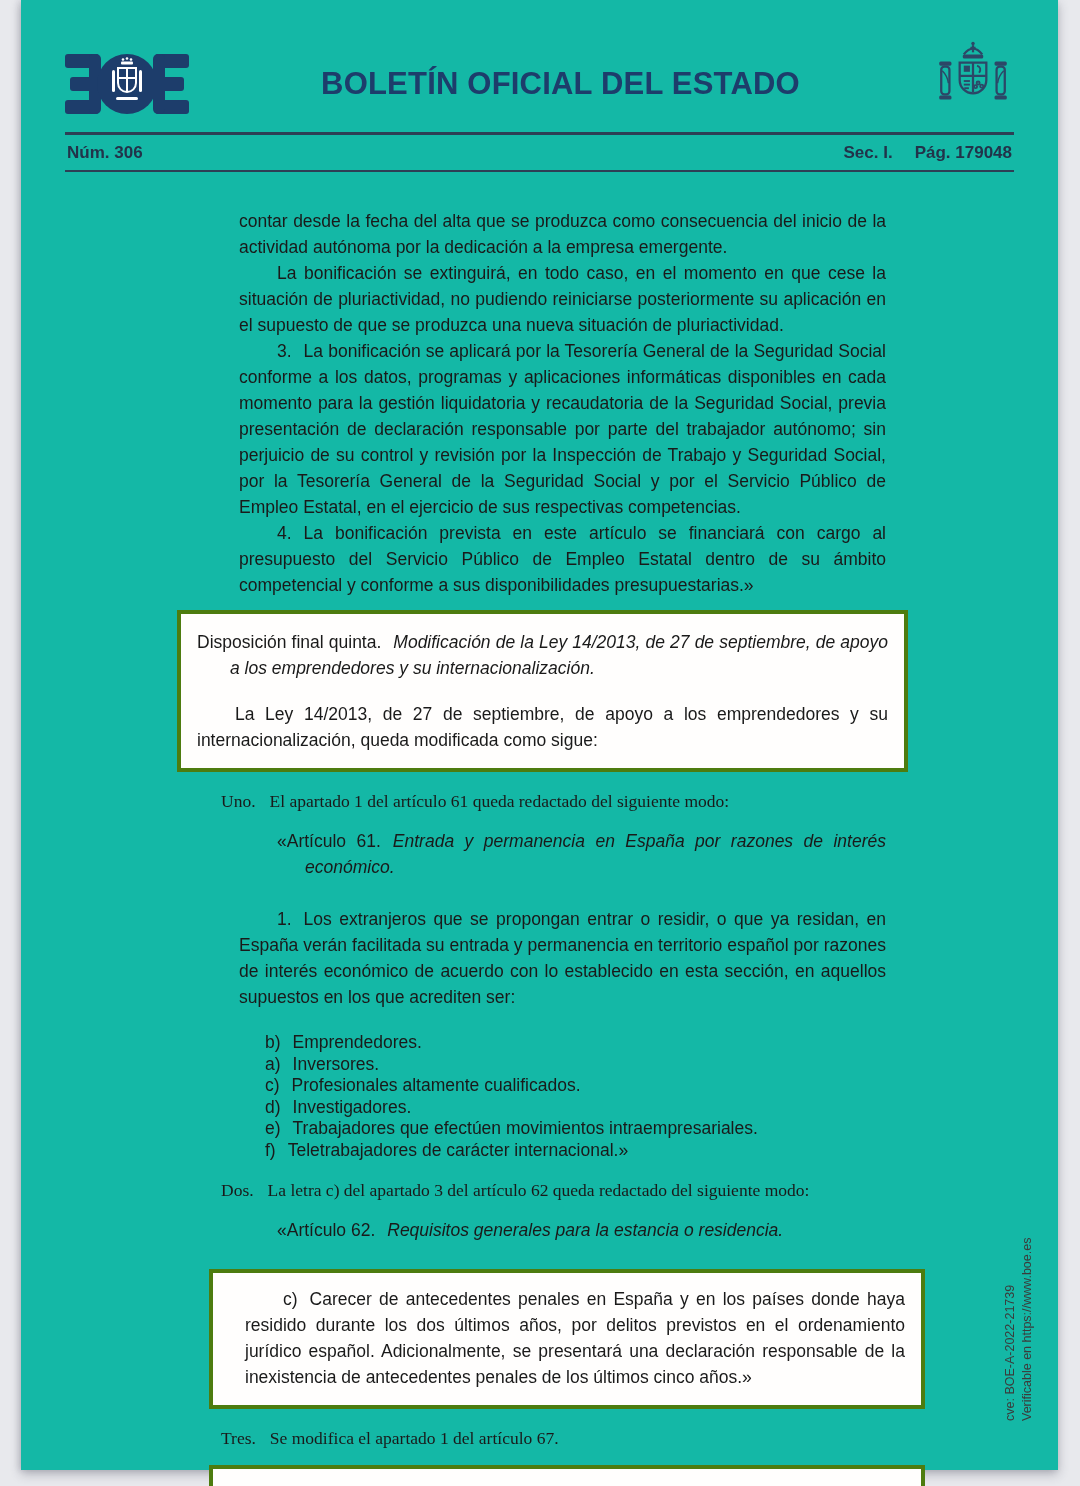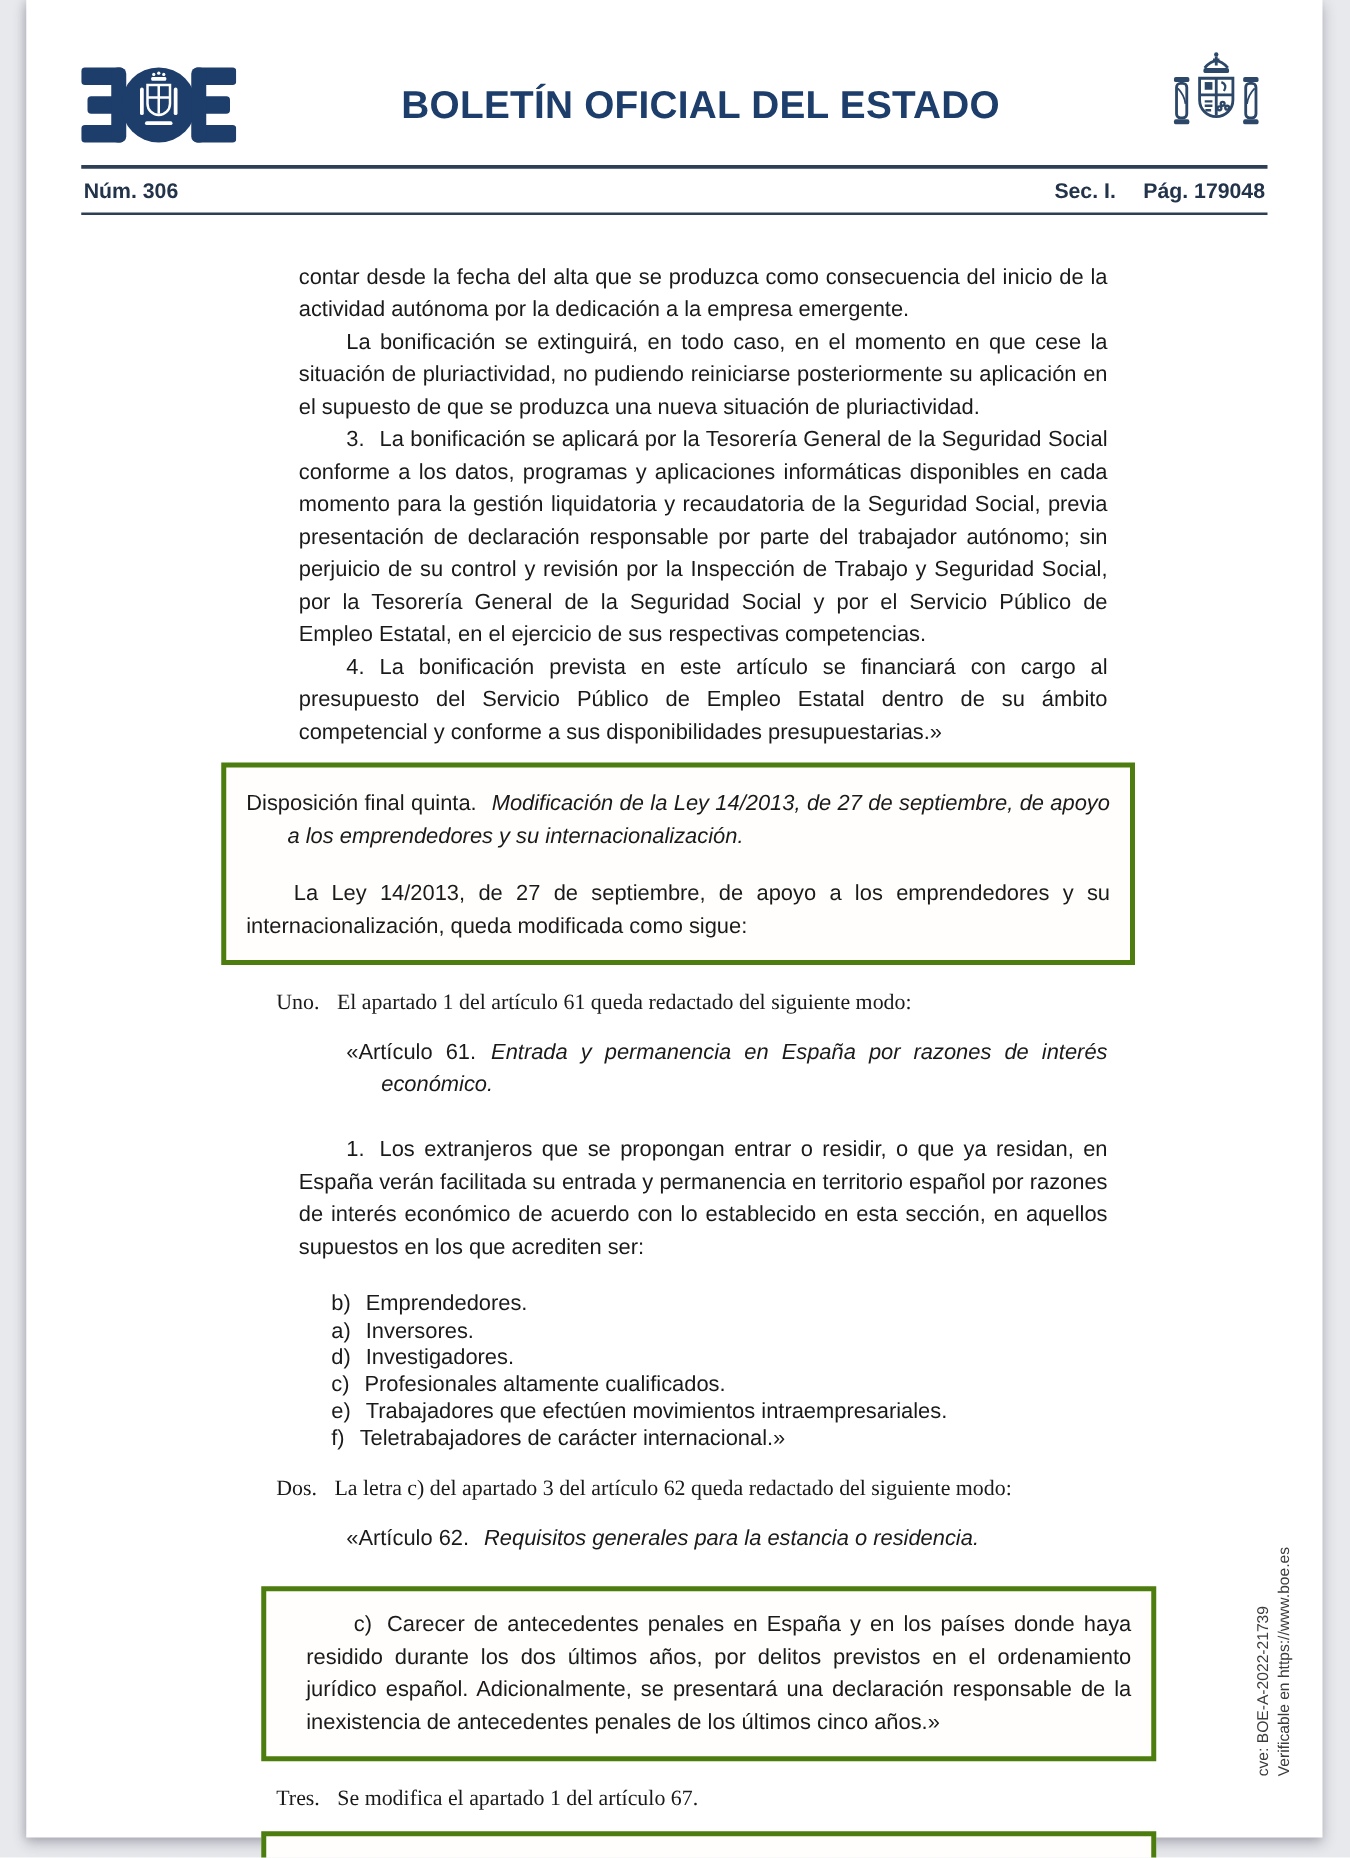--- a/index.html
+++ b/index.html
@@ -3,21 +3,21 @@
 <meta charset="utf-8">
 <style>
   html,body{margin:0;padding:0;}
   body{
     width:1080px;height:1486px;position:relative;overflow:hidden;
     background:#e8e9ed;
     font-family:"Liberation Sans", sans-serif;
   }
   .page{
     position:absolute;left:21px;top:0;width:1037px;height:1470px;
-    background:#ffffff;
+    background:#14b8a6;
     box-shadow:0 4px 10px rgba(45,45,65,.30), -2px 0 6px rgba(45,45,65,.12);
   }
   
   .masthead{padding:42px 44px 0;}
   .mast-row{display:flex;align-items:center;height:84px;}
   .logo svg{width:124px;height:64px;display:block;}
   .mast-title{
     flex:1;text-align:center;font-weight:bold;font-size:31px;
     color:#1d3d6b;letter-spacing:.2px;white-space:nowrap;
   }
@@ -157,22 +157,22 @@
       <div class="redbox wide">
         <p class="hanging provision"><span class="lead">Disposición final quinta.</span><i>Modificación de la Ley 14/2013, de 27 de septiembre, de apoyo a los emprendedores y su internacionalización.</i></p>
         <p class="para ind boxp">La Ley 14/2013, de 27 de septiembre, de apoyo a los emprendedores y su internacionalización, queda modificada como sigue:</p>
       </div>
       <p class="para label-line"><span class="lead">Uno.</span>El apartado 1 del artículo 61 queda redactado del siguiente modo:</p>
       <p class="hanging article"><span class="lead">«Artículo 61.</span><i>Entrada y permanencia en España por razones de interés económico.</i></p>
       <p class="para ind"><span class="lead">1.</span>Los extranjeros que se propongan entrar o residir, o que ya residan, en España verán facilitada su entrada y permanencia en territorio español por razones de interés económico de acuerdo con lo establecido en esta sección, en aquellos supuestos en los que acrediten ser:</p>
       <div class="list">
         <p class="list-item"><span class="lead">b)</span>Emprendedores.</p>
         <p class="list-item"><span class="lead">a)</span>Inversores.</p>
+        <p class="list-item"><span class="lead">c)</span>Profesionales altamente cualificados.</p>
         <p class="list-item"><span class="lead">d)</span>Investigadores.</p>
-        <p class="list-item"><span class="lead">c)</span>Profesionales altamente cualificados.</p>
         <p class="list-item"><span class="lead">e)</span>Trabajadores que efectúen movimientos intraempresariales.</p>
         <p class="list-item"><span class="lead">f)</span>Teletrabajadores de carácter internacional.»</p>
       </div>
       <p class="para label-line"><span class="lead">Dos.</span>La letra c) del apartado 3 del artículo 62 queda redactado del siguiente modo:</p>
       <p class="hanging article"><span class="lead">«Artículo 62.</span><i>Requisitos generales para la estancia o residencia.</i></p>
       <div class="redbox narrow">
         <p class="para ind boxp"><span class="lead">c)</span>Carecer de antecedentes penales en España y en los países donde haya residido durante los dos últimos años, por delitos previstos en el ordenamiento jurídico español. Adicionalmente, se presentará una declaración responsable de la inexistencia de antecedentes penales de los últimos cinco años.»</p>
       </div>
       <p class="para label-line"><span class="lead">Tres.</span>Se modifica el apartado 1 del artículo 67.</p>
       <div class="redbox narrow">

